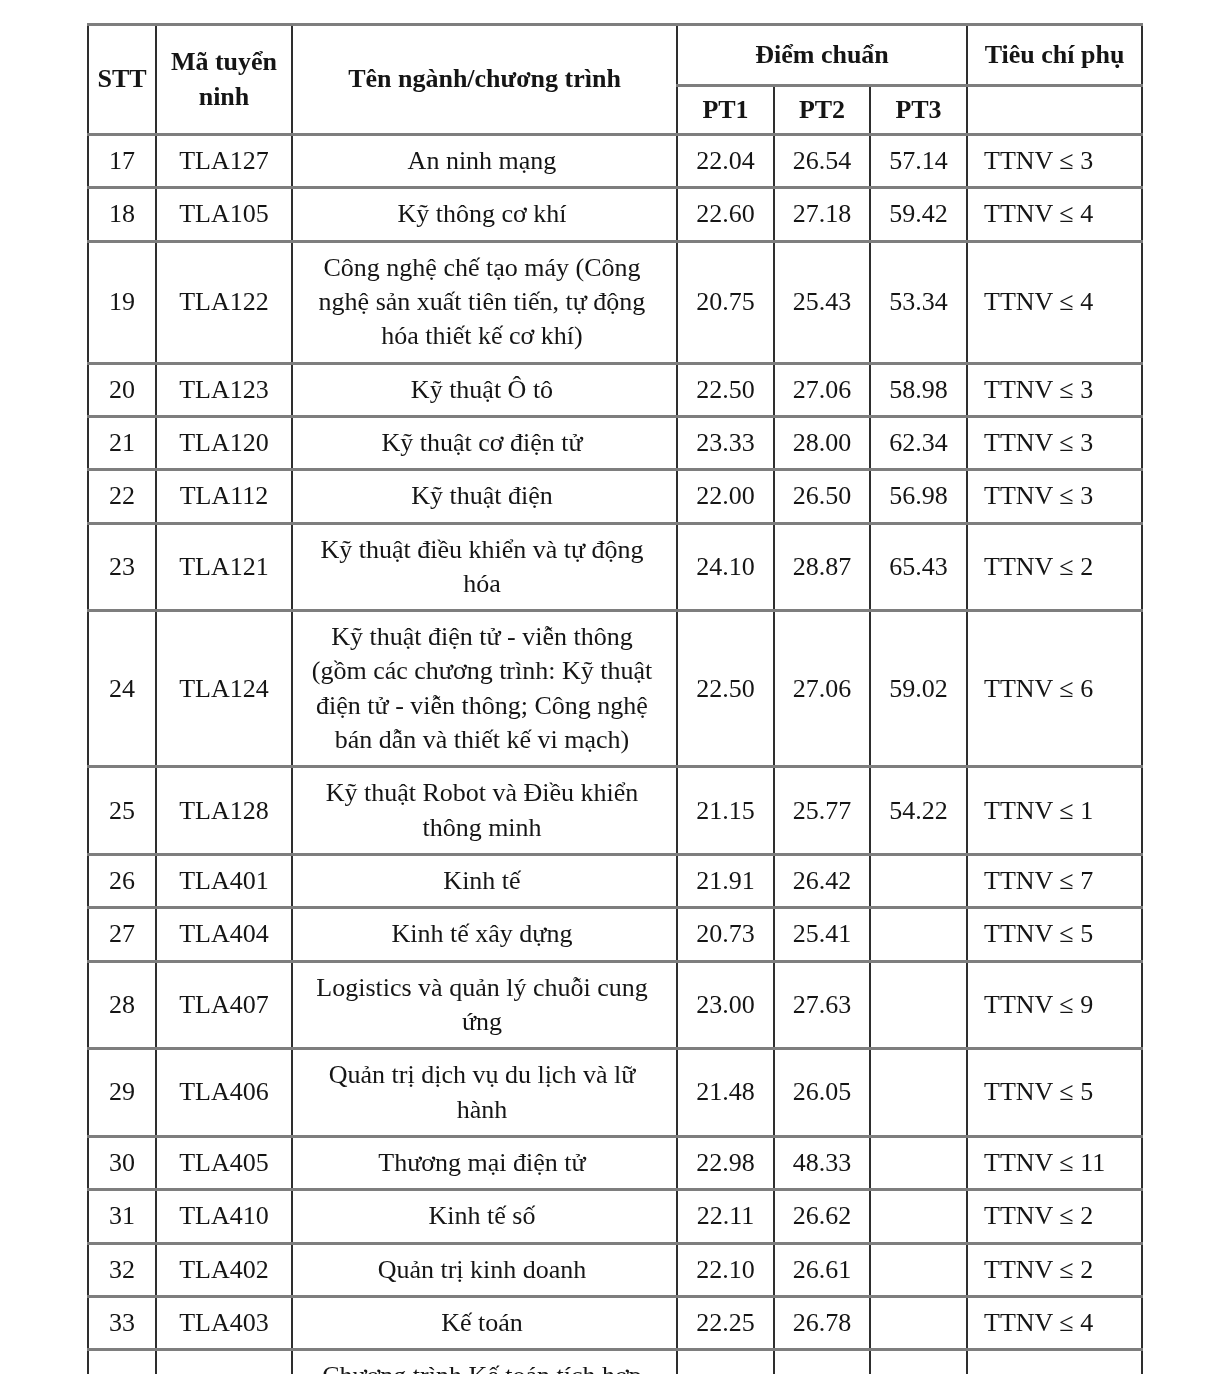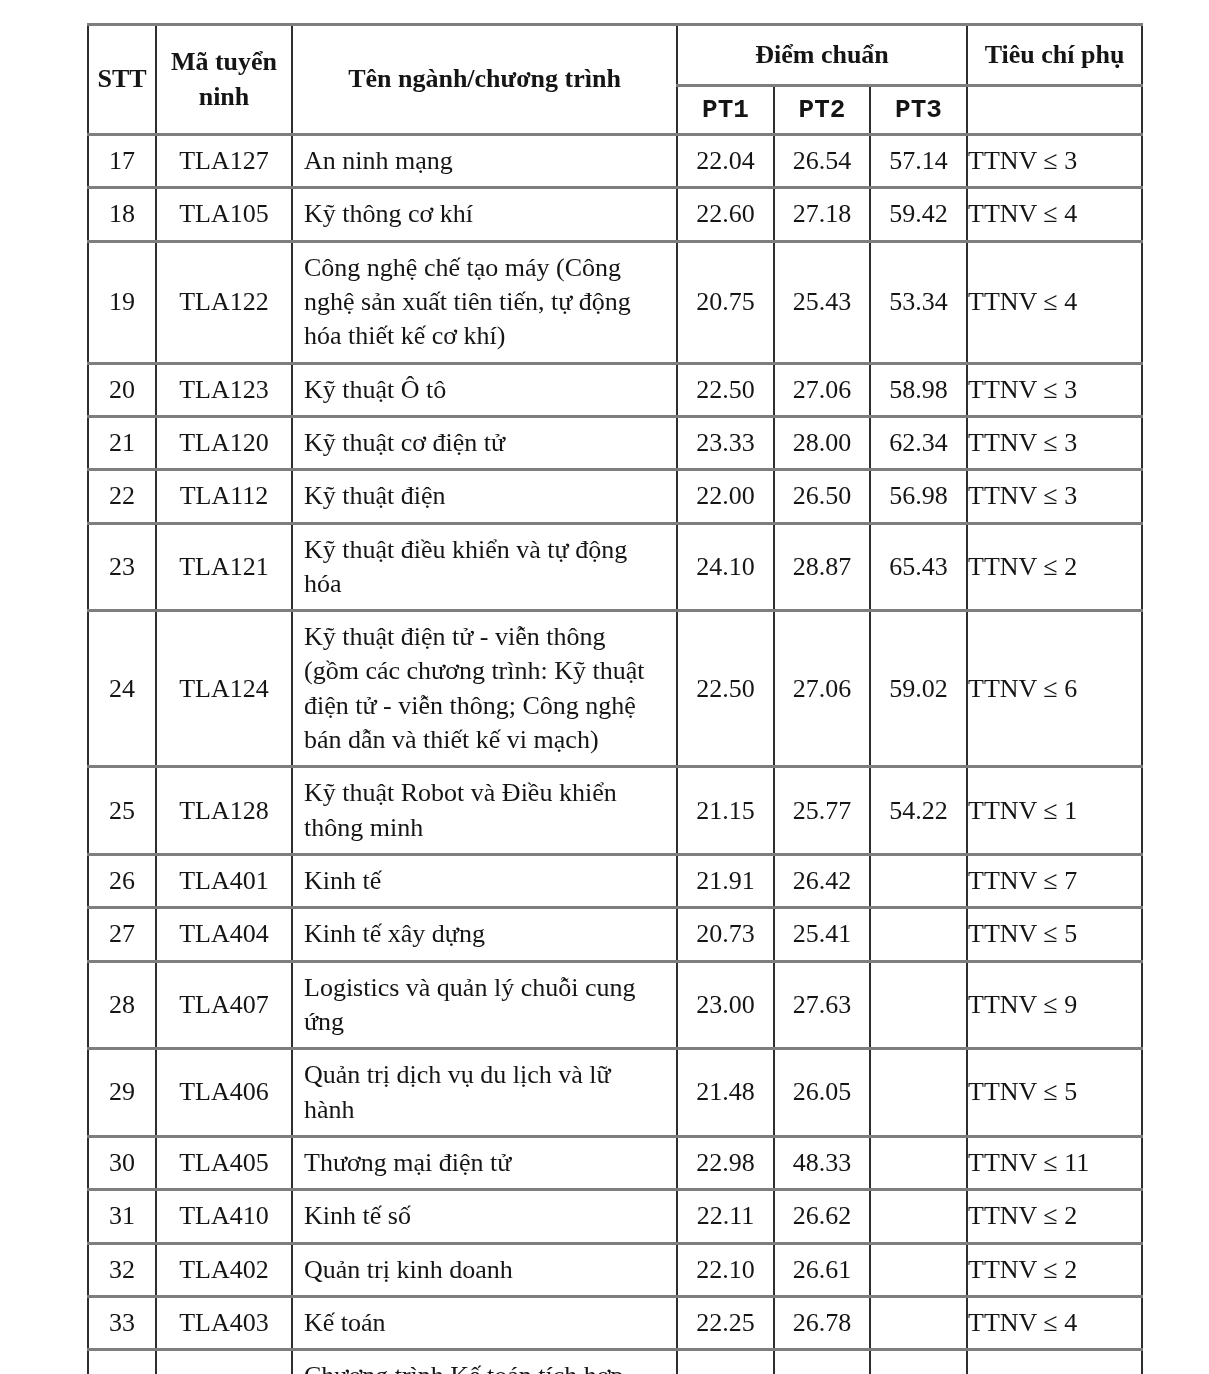--- a/index.html
+++ b/index.html
@@ -33,27 +33,27 @@
     vertical-align: middle;
     overflow: hidden;
     background: #ffffff;
   }
   .score-table th {
     font-weight: bold;
     text-align: center;
     padding: 4px 6px;
   }
   .score-table thead tr.h1 th { height: 50px; }
-  .score-table thead tr.h2 th { height: 38px; font-family: Liberation Mono, monospace; }
+  .score-table thead tr.h2 th { height: 38px; }
   .score-table td {
     padding: 8px 4px;
   }
   td.c-center { text-align: center; }
-  td.c-name  { text-align: left; padding-left: 11px; padding-right: 16px; }
-  td.c-crit  { text-align: left; padding-left: 0; white-space: nowrap; }
+  td.c-name  { text-align: center; padding-left: 11px; padding-right: 16px; }
+  td.c-crit  { text-align: left; padding-left: 16px; white-space: nowrap; }
   
   col.w-stt  { width: 68px; }
   col.w-code { width: 136px; }
   col.w-name { width: 385px; }
   col.w-pt1  { width: 97px; }
   col.w-pt2  { width: 96px; }
   col.w-pt3  { width: 97px; }
   col.w-crit { width: 175px; }
 </style>
 </head>

